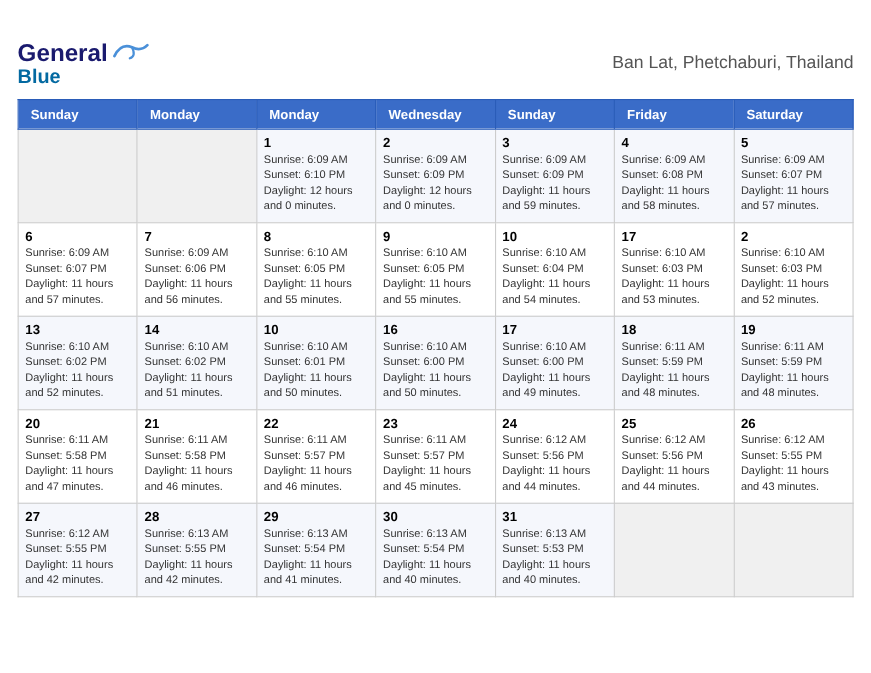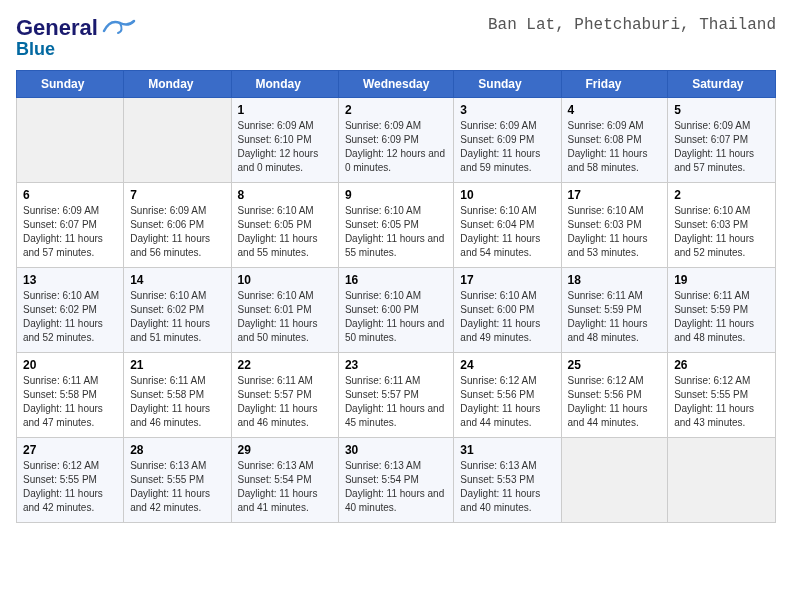--- a/index.html
+++ b/index.html
@@ -6,22 +6,23 @@
     body {
       font-family: Arial, sans-serif;
       background: #fff;
       width: 792px;
       min-height: 612px;
       padding: 16px;
     }
     .header-section {
       display: flex;
       justify-content: space-between;
-      align-items: flex-start;
+      align-items: center;
       margin-bottom: 10px;
+      margin-top: 20px;
     }
     .logo {
       display: flex;
       flex-direction: column;
       align-items: flex-start;
     }
     .logo-text {
       font-size: 22px;
       font-weight: bold;
       color: #1a1a6e;
@@ -31,32 +32,31 @@
       text-align: right;
     }
     .month-title {
       font-size: 36px;
       font-weight: bold;
       color: #1a1a1a;
     }
     .location-title {
       font-size: 16px;
       color: #555;
-      font-family: Liberation Mono, monospace;
     }
     table {
       width: 100%;
       border-collapse: collapse;
       font-size: 11px;
     }
     thead tr th {
       background-color: #3a6cc8;
       color: #fff;
       text-align: left;
-      padding: 6px 24px;
+      padding: 6px 11px;
       font-size: 12px;
       border: 1px solid #2a5cb8;
     }
     tbody tr td {
       border: 1px solid #ccc;
       vertical-align: top;
       padding: 5px 6px;
       width: calc(100% / 7);
       min-height: 80px;
       height: 85px;

